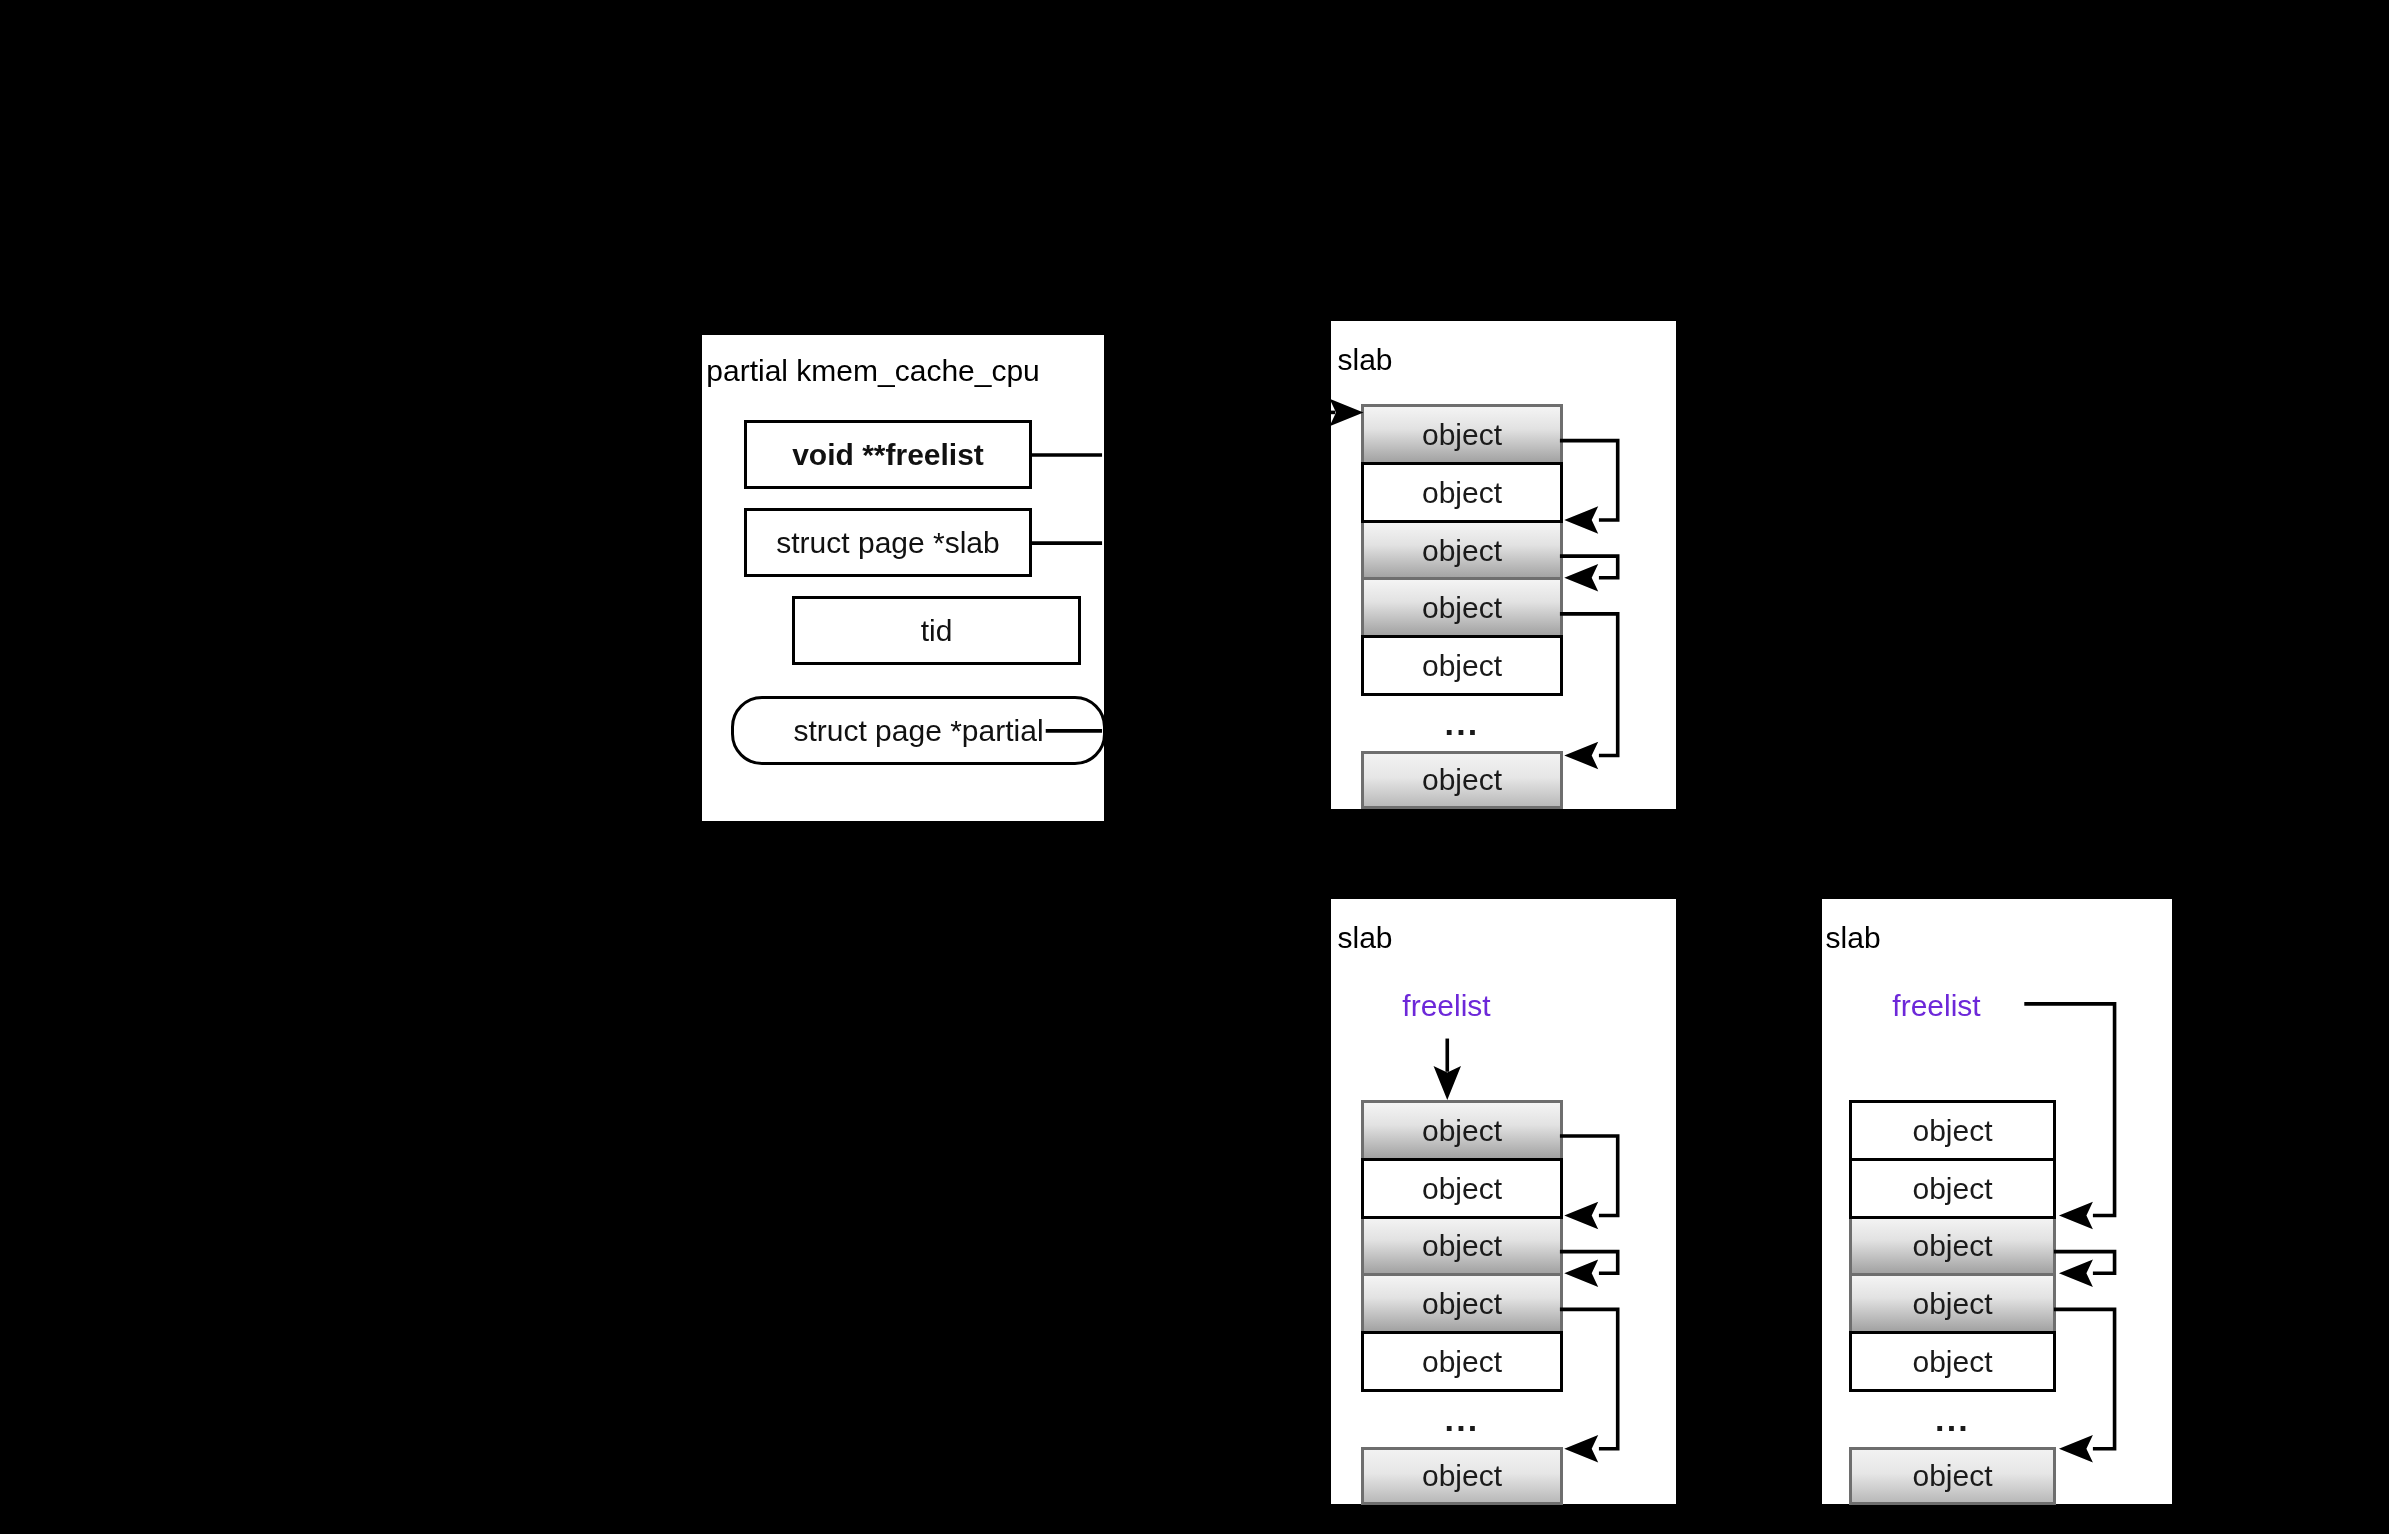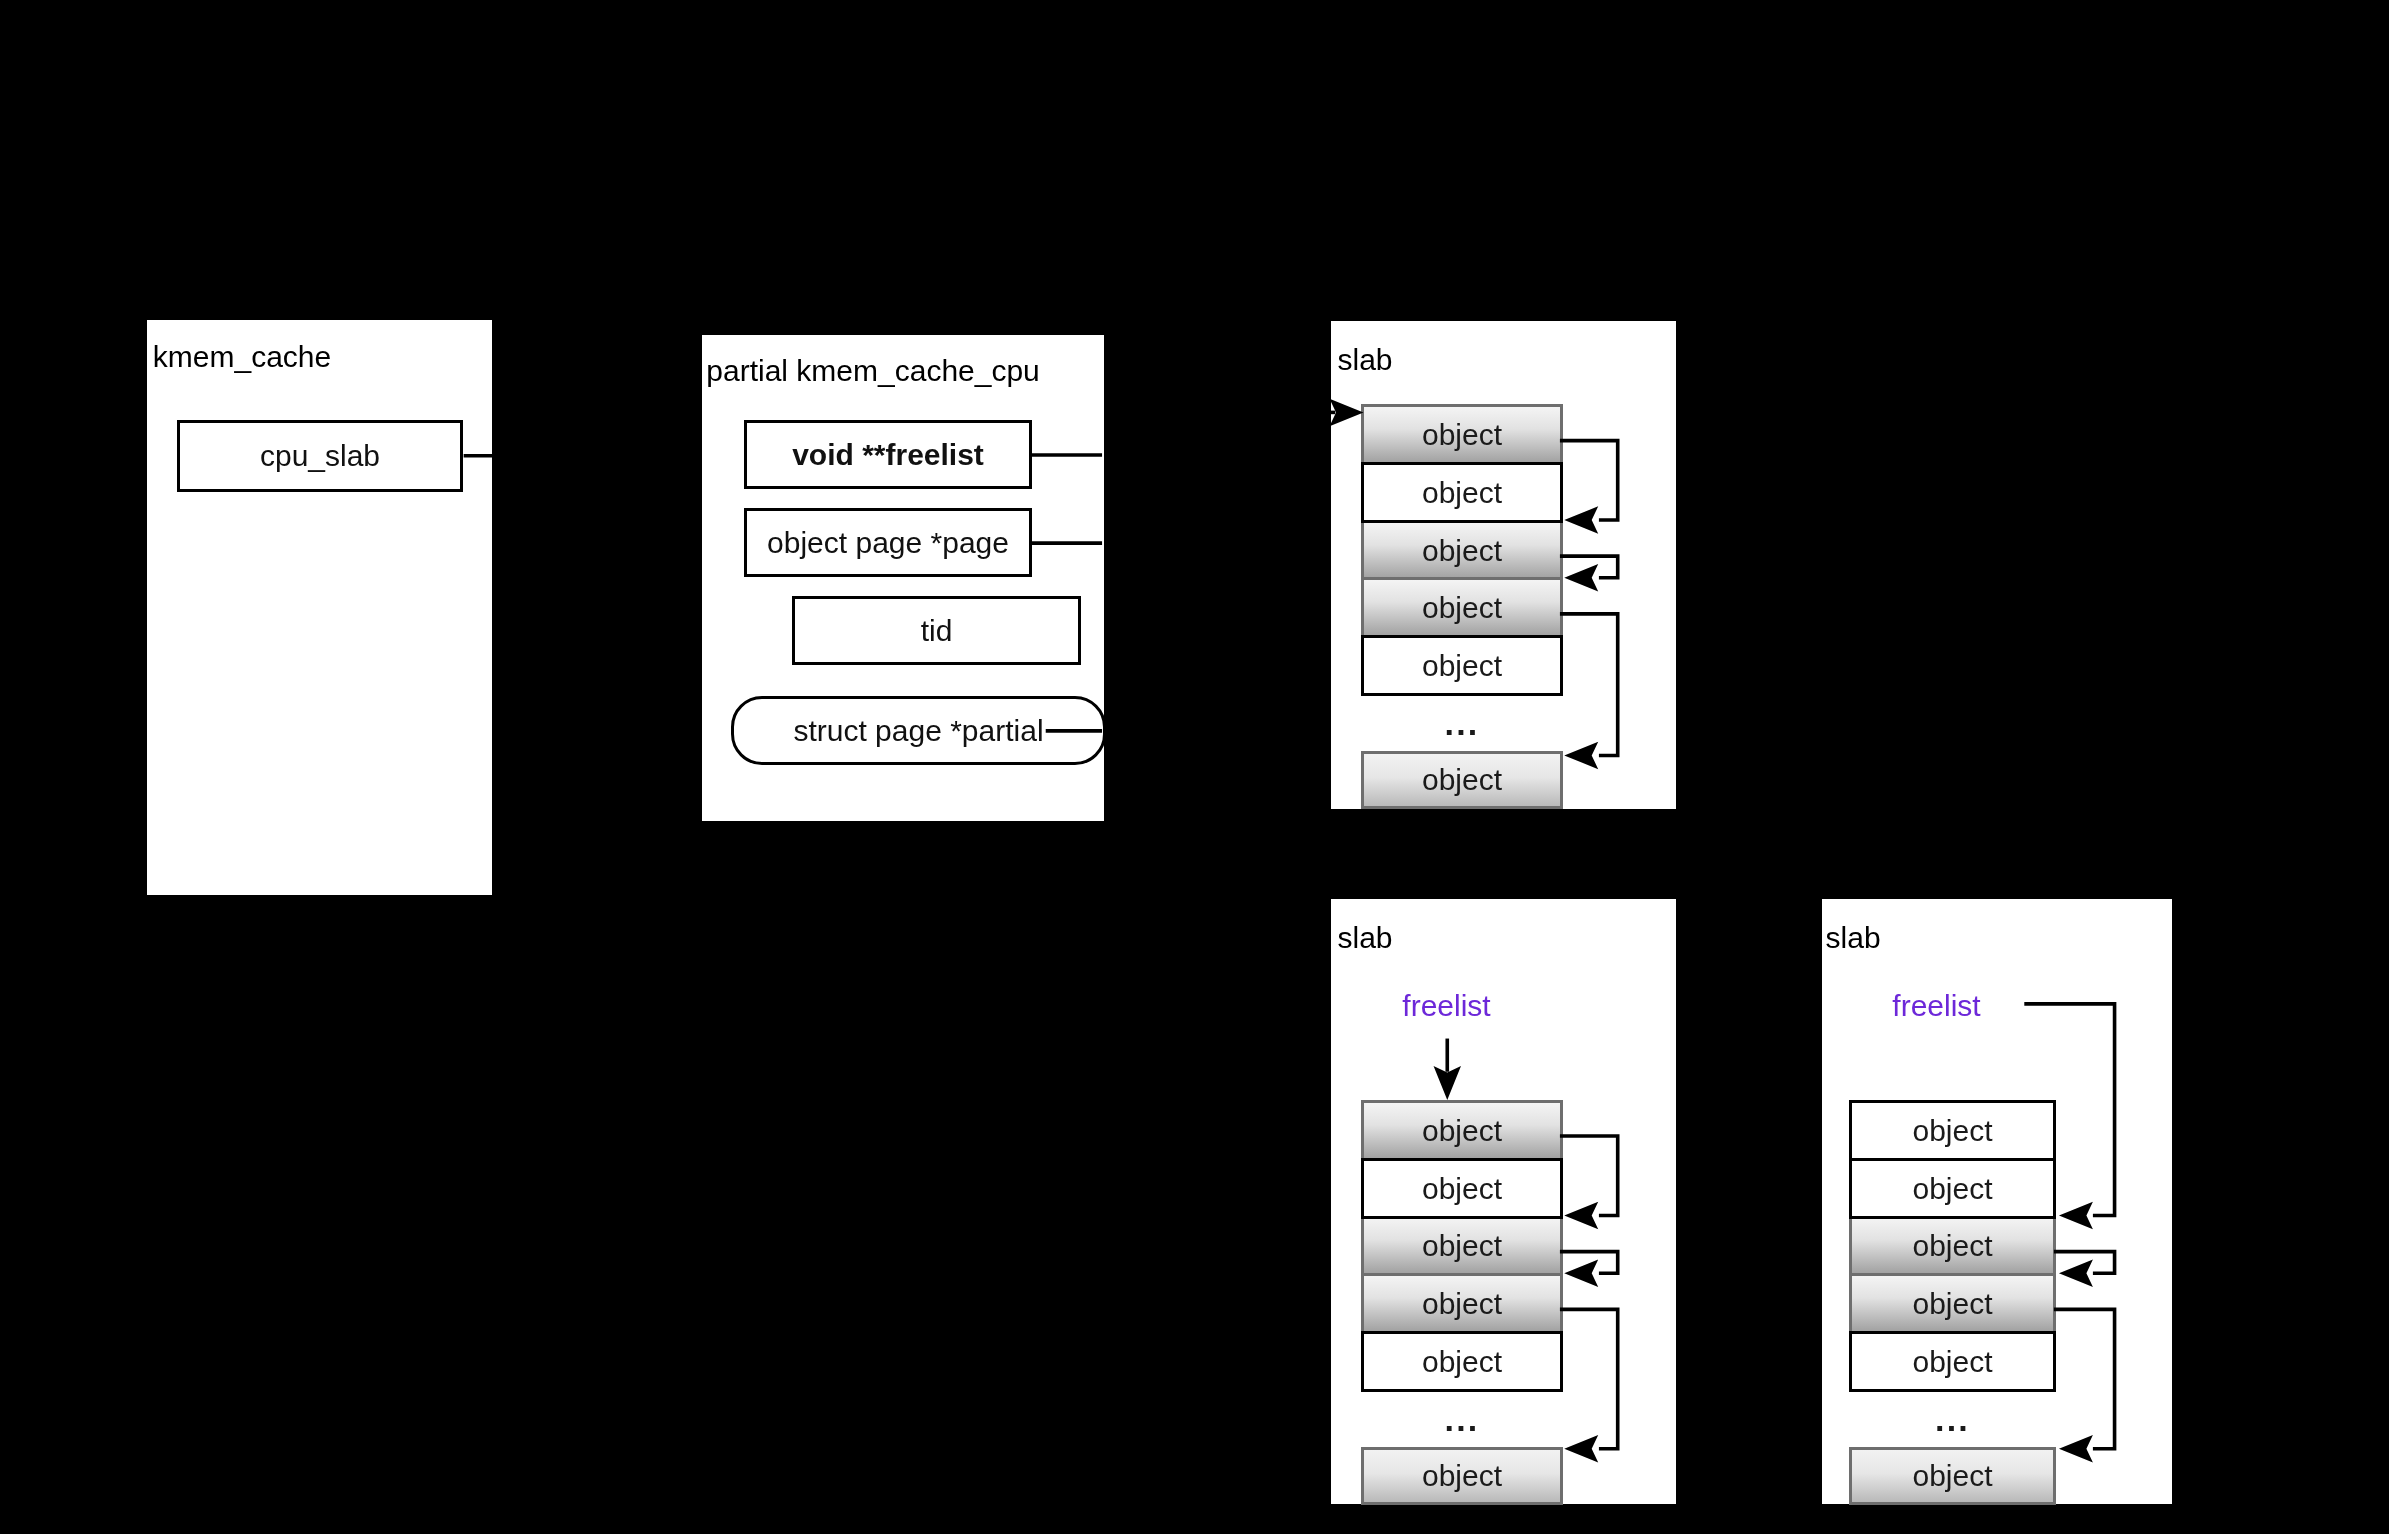--- a/index.html
+++ b/index.html
@@ -18,29 +18,25 @@
   .freelist-label{position:absolute;font-size:30px;color:#6d28d9;width:159px;text-align:center;white-space:nowrap;}
   #wires{position:absolute;left:0;top:0;z-index:10;pointer-events:none;}
   #wires path{stroke:#000;stroke-width:5;fill:none;}
   #wires polygon{fill:#000;stroke:none;}
 </style>
 </head>
 <body>
 
 <div id="canvas">
 
-  <div class="panel" style="left:147px;top:320px;width:345px;height:575px;">
-    <div class="panel-title" style="left:5.8px;top:20px;">kmem_cache</div>
-    <div class="fieldbox" style="left:30px;top:100px;width:286px;height:72px;">cpu_slab</div>
-  </div>
 
   <div class="panel" style="left:702px;top:335px;width:402px;height:486px;">
     <div class="panel-title" style="left:4.3px;top:19px;">partial kmem_cache_cpu</div>
     <div class="fieldbox" style="left:42px;top:85px;width:288px;height:69px;font-weight:bold;">void **freelist</div>
-    <div class="fieldbox" style="left:42px;top:173px;width:288px;height:69px;">object page *page</div>
+    <div class="fieldbox" style="left:42px;top:173px;width:288px;height:69px;">struct page *slab</div>
     <div class="fieldbox" style="left:42px;top:261px;width:289px;height:69px;margin-left:48px;">tid</div>
     <div class="fieldbox" style="left:29px;top:361px;width:375px;height:69px;border-radius:31px;">struct page *partial</div>
   </div>
 
   <div class="panel" style="left:1331px;top:321px;width:345px;height:488px;">
     <div class="panel-title" style="left:6.5px;top:21.7px;">slab</div>
     <div class="obj fill-free" style="left:30px;top:83px;width:202px;">object</div>
     <div class="obj fill-used" style="left:30px;top:141px;width:202px;">object</div>
     <div class="obj fill-free" style="left:30px;top:199px;width:202px;">object</div>
     <div class="obj fill-free" style="left:30px;top:256px;width:202px;">object</div>

